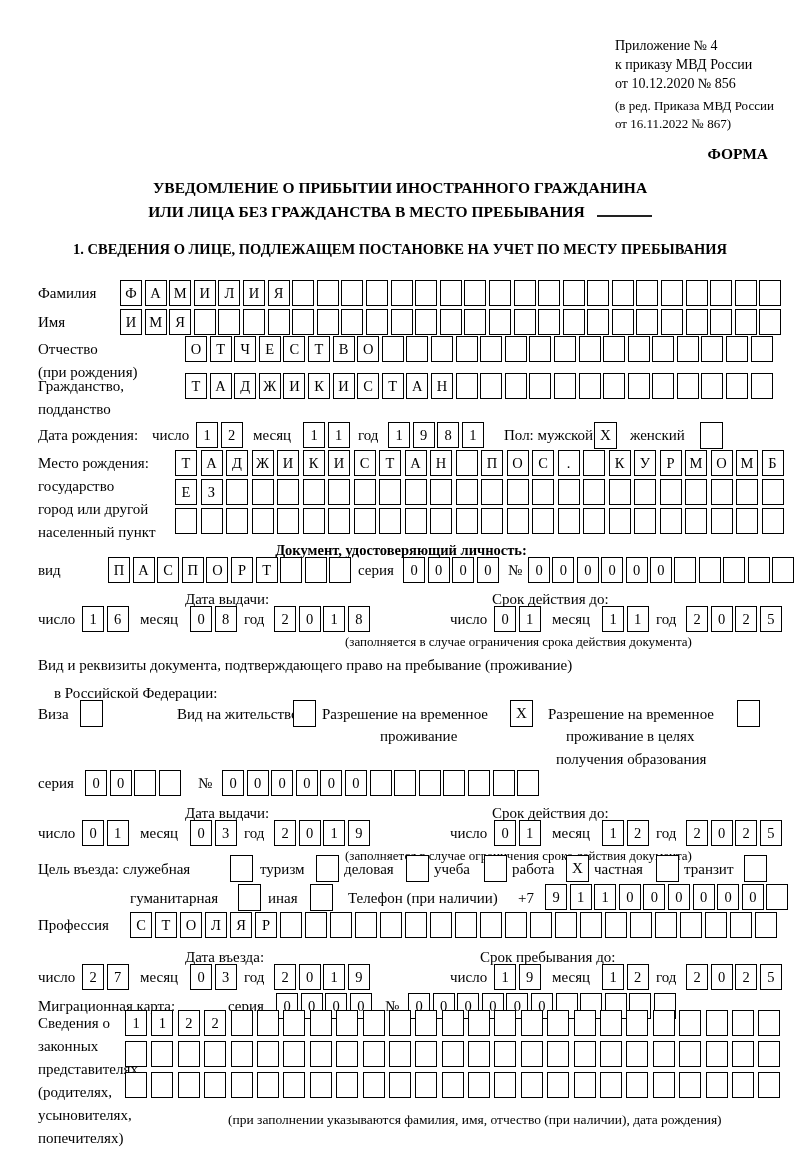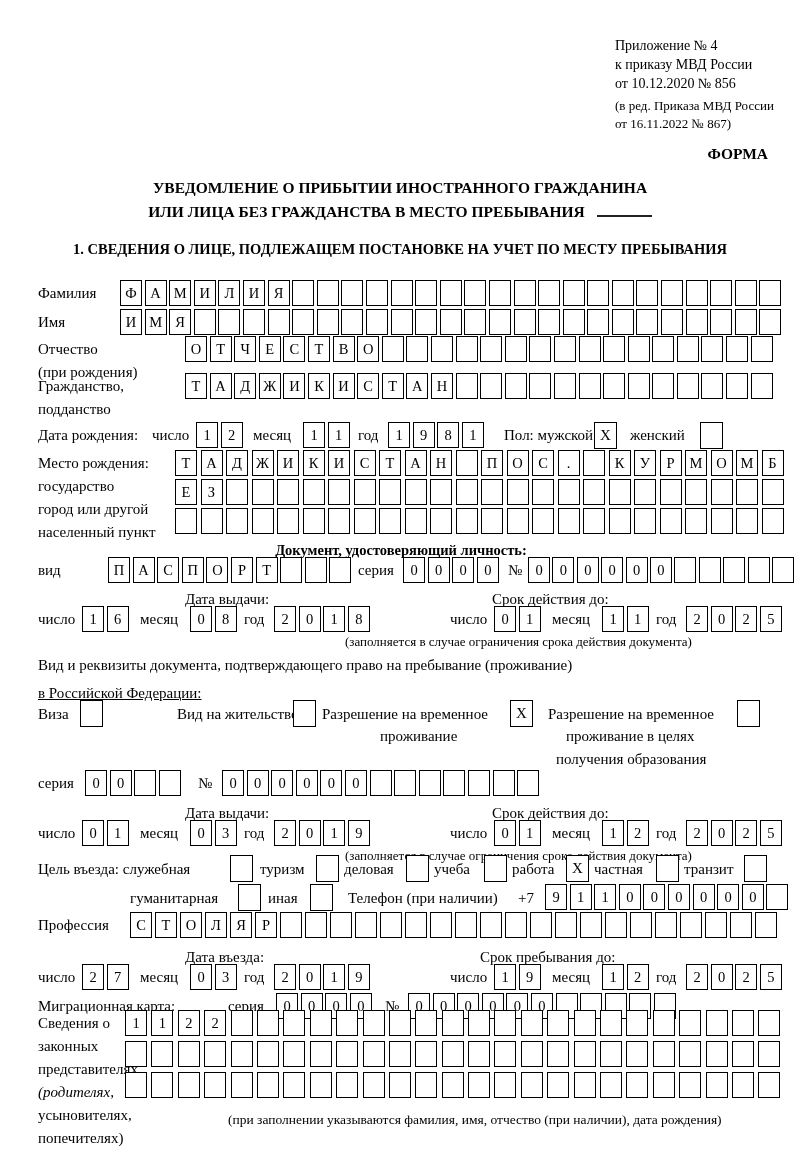--- a/index.html
+++ b/index.html
@@ -323,21 +323,21 @@
       </div>
       <div class="lbl" style="top: 610px; left: 656px;">год</div>
       <div class="boxes" style="left: 686px; top: 606px; gap: 2.6px;">
         <div class="box">2</div>
         <div class="box">0</div>
         <div class="box">2</div>
         <div class="box">5</div>
       </div>
       <div class="lbl" style="font-size: 13px; top: 634px; left: 345px;">(заполняется в случае ограничения срока действия документа)</div>
       <div class="lbl" style="top: 656px; left: 38px;">Вид и реквизиты документа, подтверждающего право на пребывание (проживание)</div>
-      <div class="lbl" style="top: 684px; left: 38px; text-decoration: underline;">в Российской Федерации:</div>
+      <div class="lbl" style="top: 684px; left: 54px;">в Российской Федерации:</div>
       <div class="lbl" style="top: 705px; left: 38px;">Виза</div>
       <div class="cbox" style="left: 80px; top: 700px;"></div>
       <div class="lbl" style="top: 705px; left: 135px; margin-left: 42px;">Вид на жительство</div>
       <div class="cbox" style="left: 293px; top: 700px;"></div>
       <div class="lbl" style="top: 705px; left: 322px;">Разрешение на временное</div>
       <div class="cbox" style="left: 510px; top: 700px;">X</div>
       <div class="lbl" style="top: 705px; left: 548px;">Разрешение на временное</div>
       <div class="cbox" style="left: 737px; top: 700px;"></div>
       <div class="lbl" style="top: 727px; left: 380px;">проживание</div>
       <div class="lbl" style="top: 727px; left: 566px;">проживание в целях</div>
@@ -598,18 +598,18 @@
         <div class="box"></div>
         <div class="box"></div>
         <div class="box"></div>
         <div class="box"></div>
         <div class="box"></div>
         <div class="box"></div>
         <div class="box"></div>
         <div class="box"></div>
         <div class="box"></div>
       </div>
-      <div class="lbl" style="top: 1083px; left: 38px; font-style: italic;">(родителях,</div>
+      <div class="lbl" style="top: 1083px; left: 38px;">(родителях,</div>
       <div class="lbl" style="top: 1106px; left: 38px;">усыновителях,</div>
       <div class="lbl" style="top: 1129px; left: 38px;">попечителях)</div>
       <div class="lbl" style="font-size: 13.5px; top: 1112px; left: 228px;">(при заполнении указываются фамилия, имя, отчество (при наличии), дата рождения)</div>
     </div>
 </div>
 
 </body></html>

